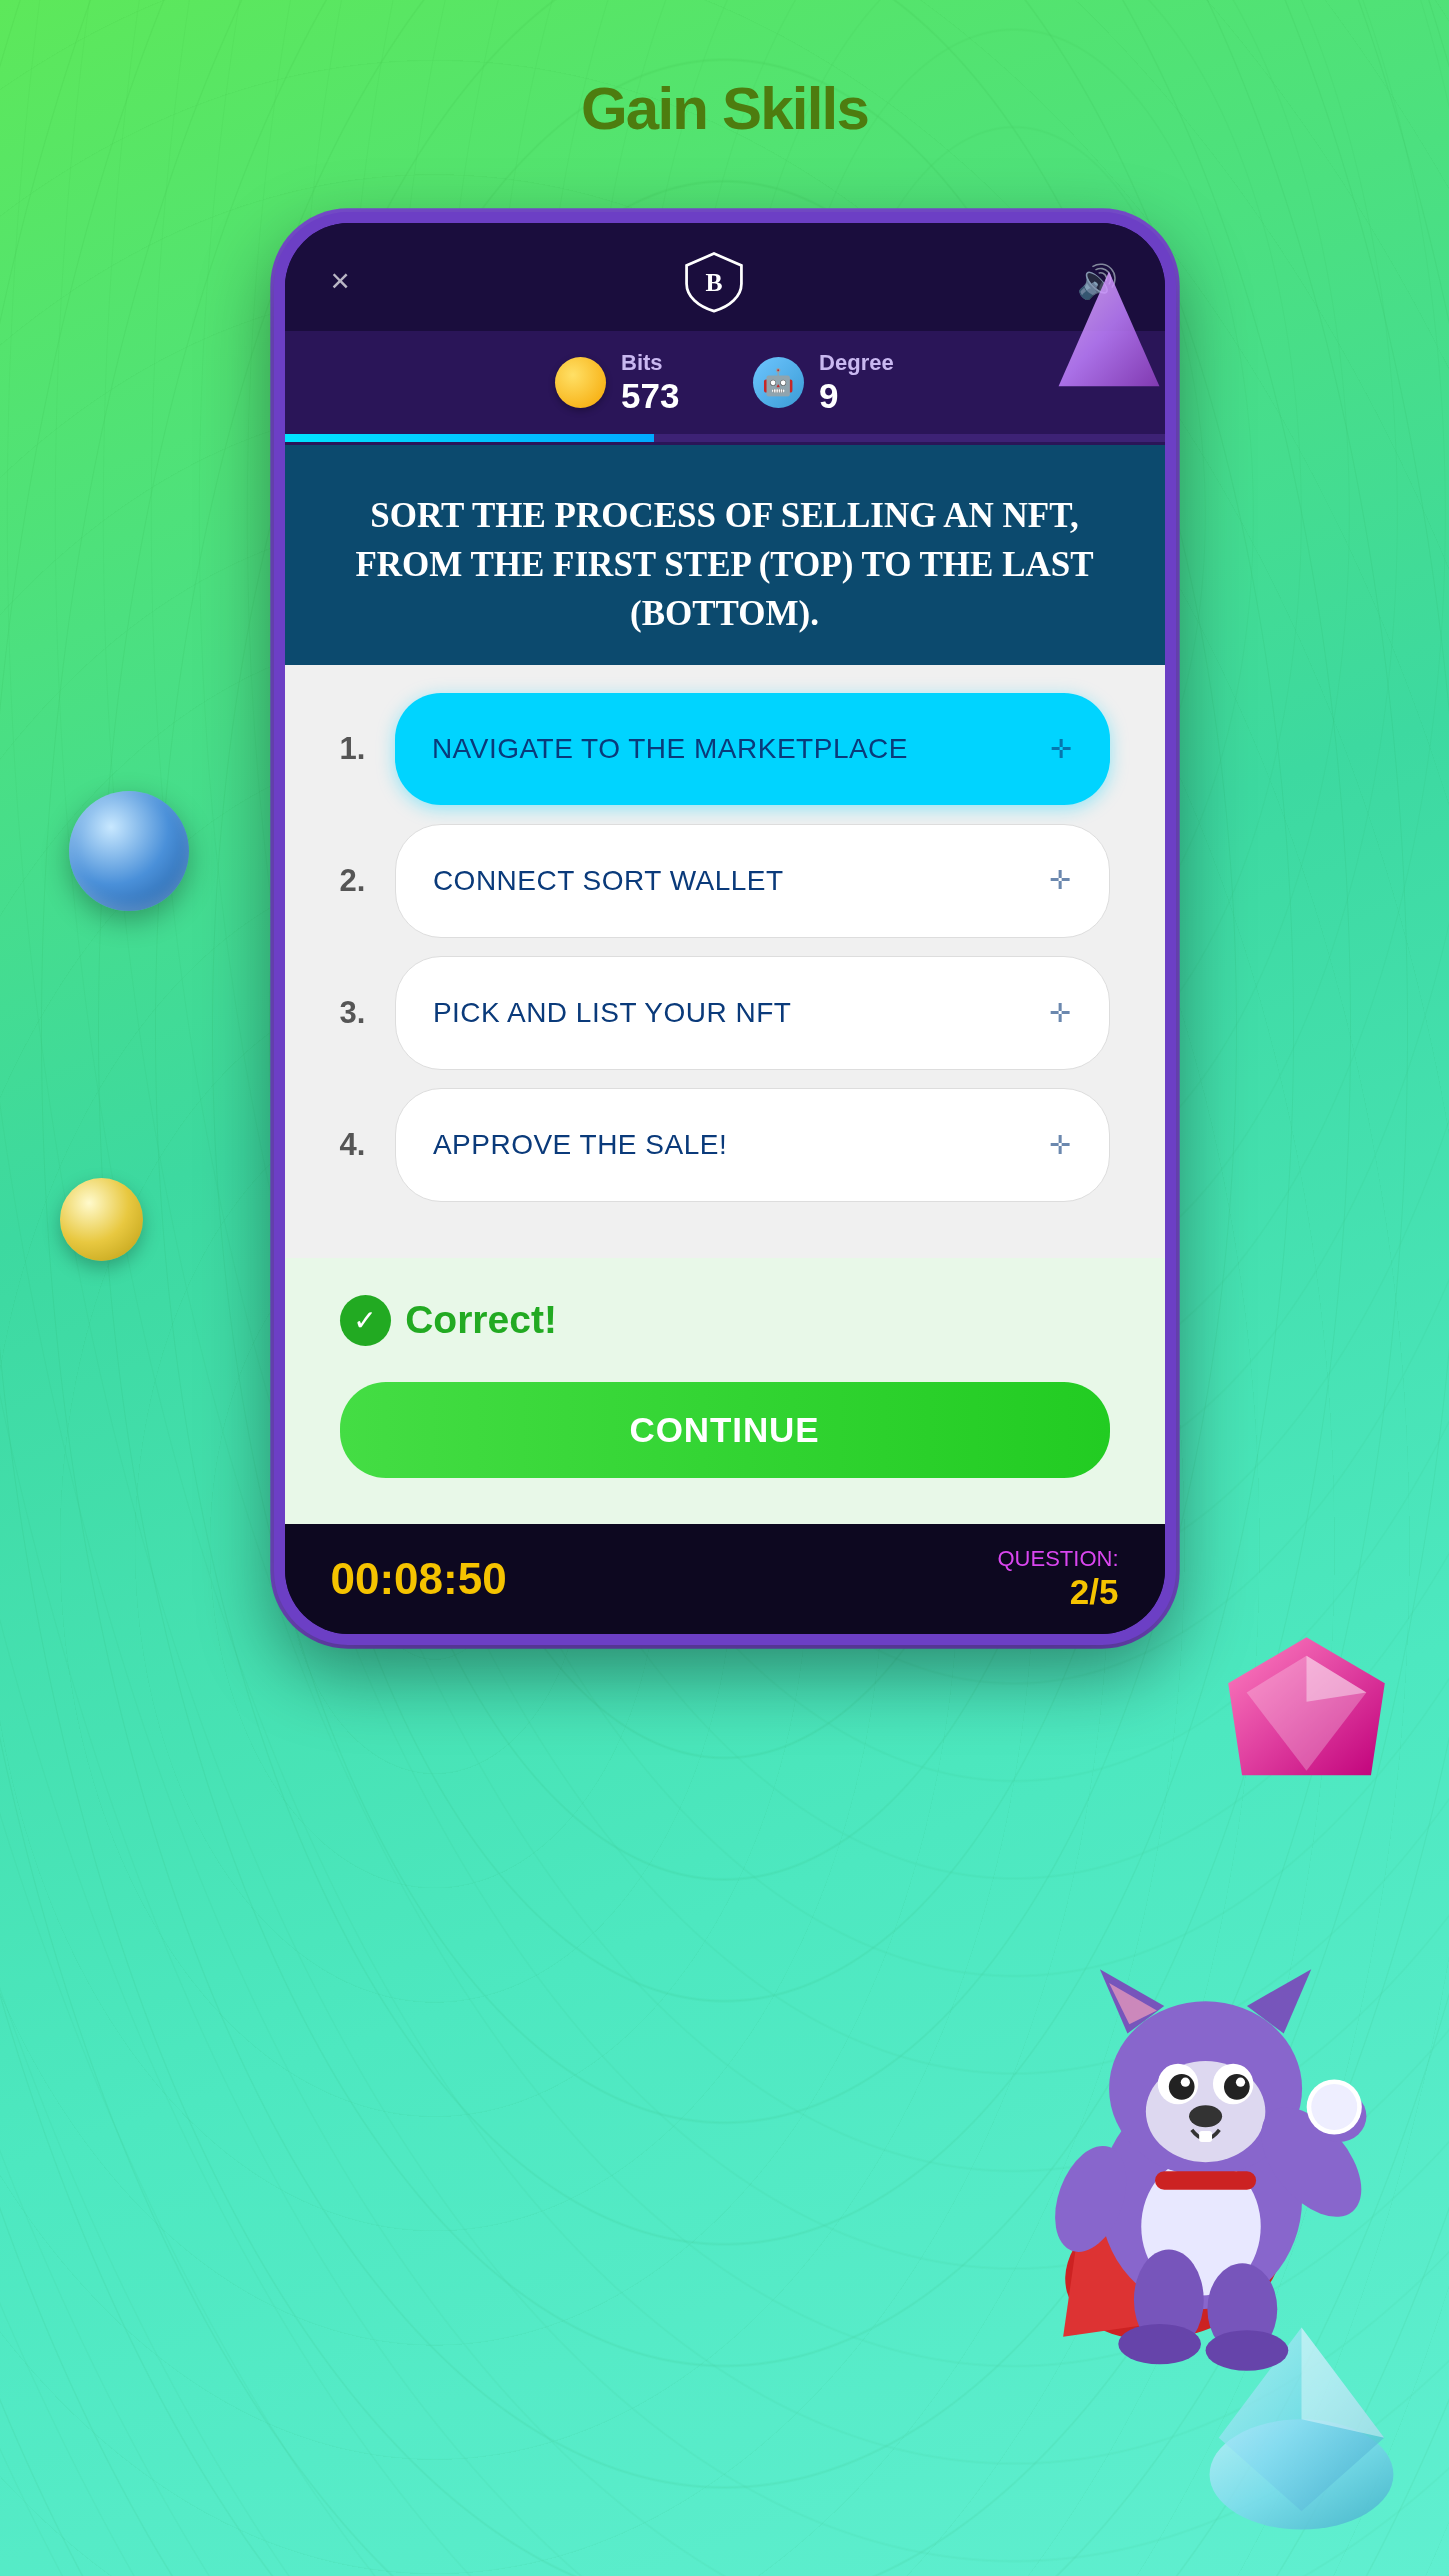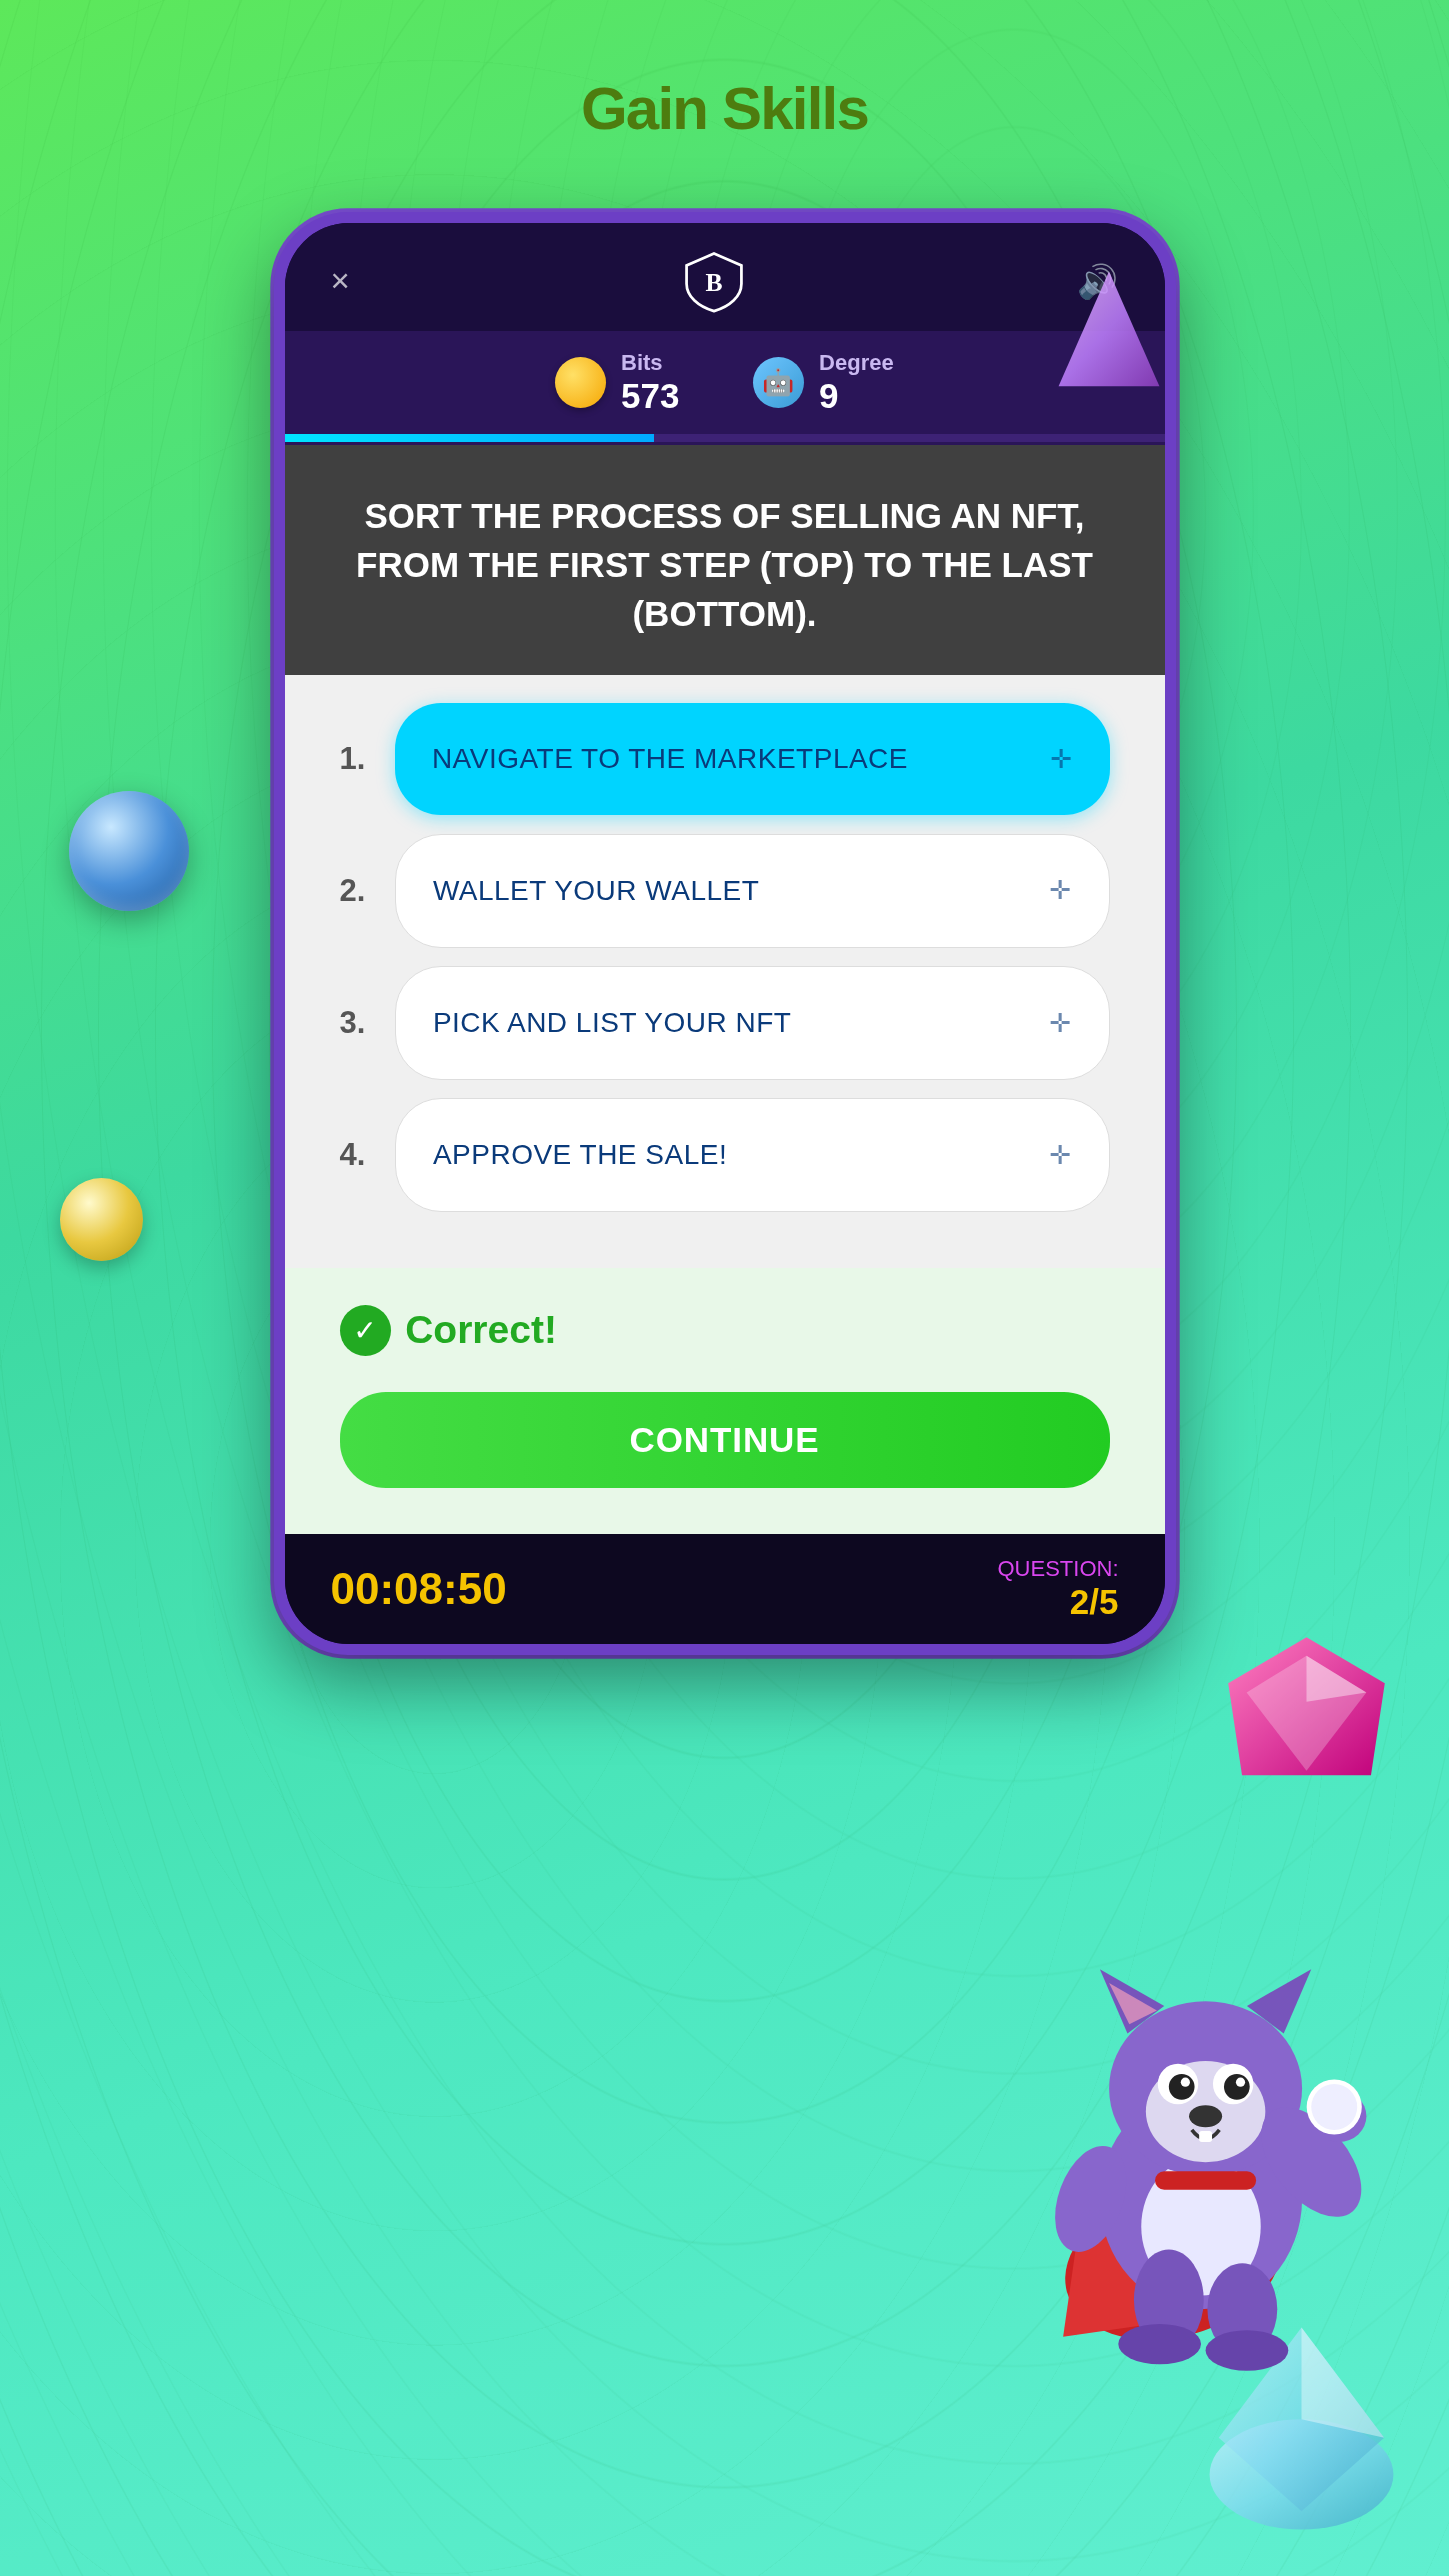--- a/index.html
+++ b/index.html
@@ -157,22 +157,23 @@
     }
 
     .progress-bar-fill {
       height: 7.4px;
       background: linear-gradient(90deg, #00e5ff, #0af);
       width: 42%;
     }
 
     
     .question-area {
-      background: #404040;
-      padding: 46px 55px 37px;
+      background: #0c4a6e;
+      padding: 46px 55px 27px;
+      font-family: Liberation Serif, serif;
     }
 
     .question-text {
       color: #fff;
       font-size: 35px;
       font-weight: 800;
       text-align: center;
       line-height: 1.4;
       text-transform: uppercase;
     }
@@ -525,21 +526,21 @@
           <span class="answer-number">1.</span>
           <div class="answer-btn active">
             <span>NAVIGATE TO THE MARKETPLACE</span>
             <span class="drag-icon">✛</span>
           </div>
         </div>
 
         <div class="answer-row">
           <span class="answer-number">2.</span>
           <div class="answer-btn inactive">
-            <span>WALLET YOUR WALLET</span>
+            <span>CONNECT SORT WALLET</span>
             <span class="drag-icon">✛</span>
           </div>
         </div>
 
         <div class="answer-row">
           <span class="answer-number">3.</span>
           <div class="answer-btn inactive">
             <span>PICK AND LIST YOUR NFT</span>
             <span class="drag-icon">✛</span>
           </div>

